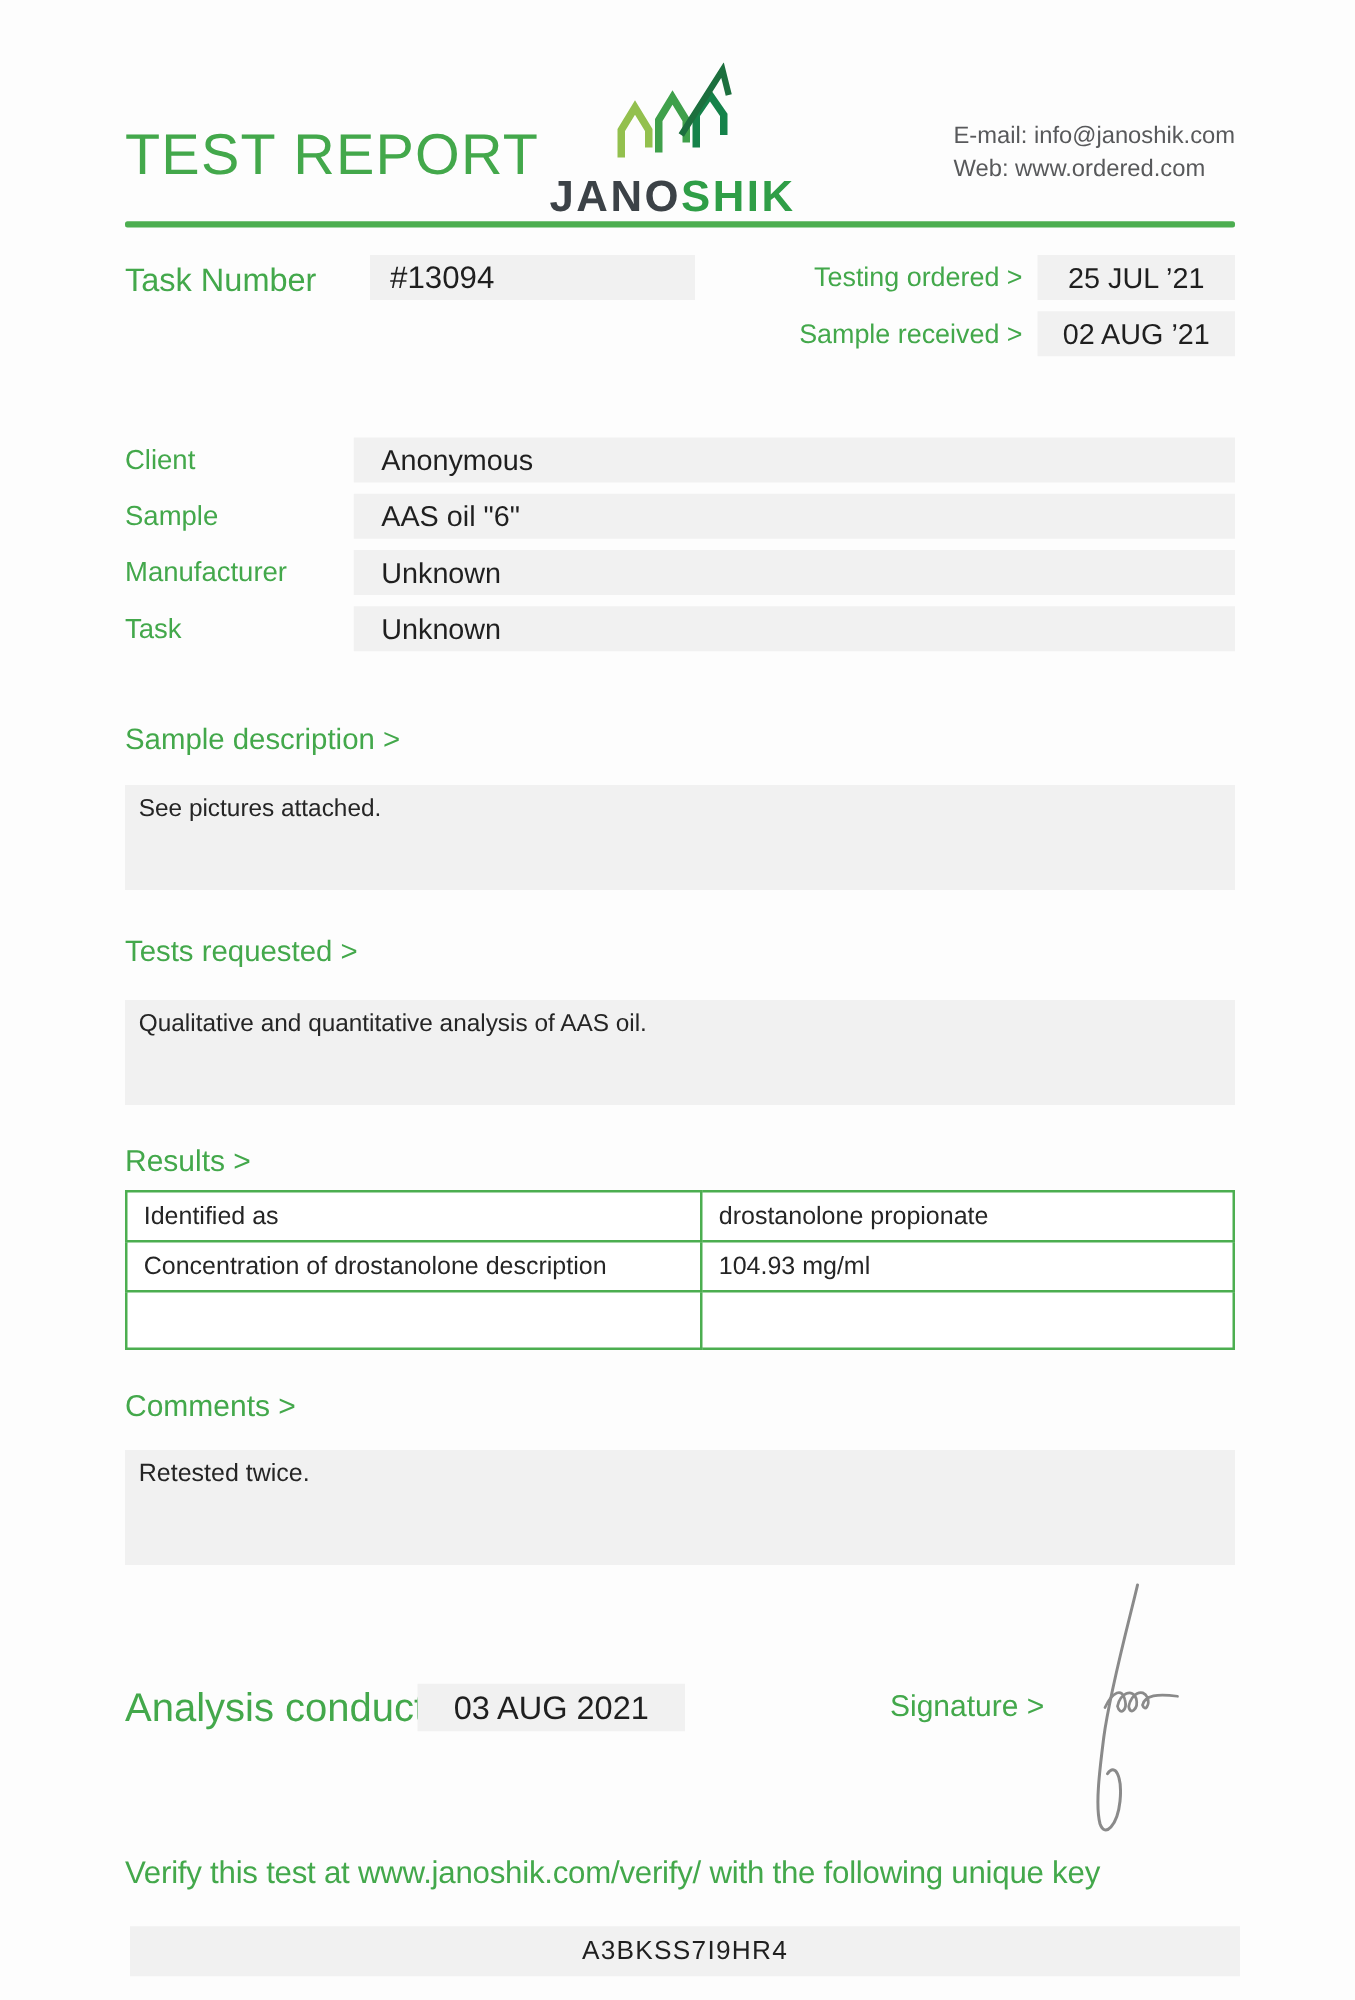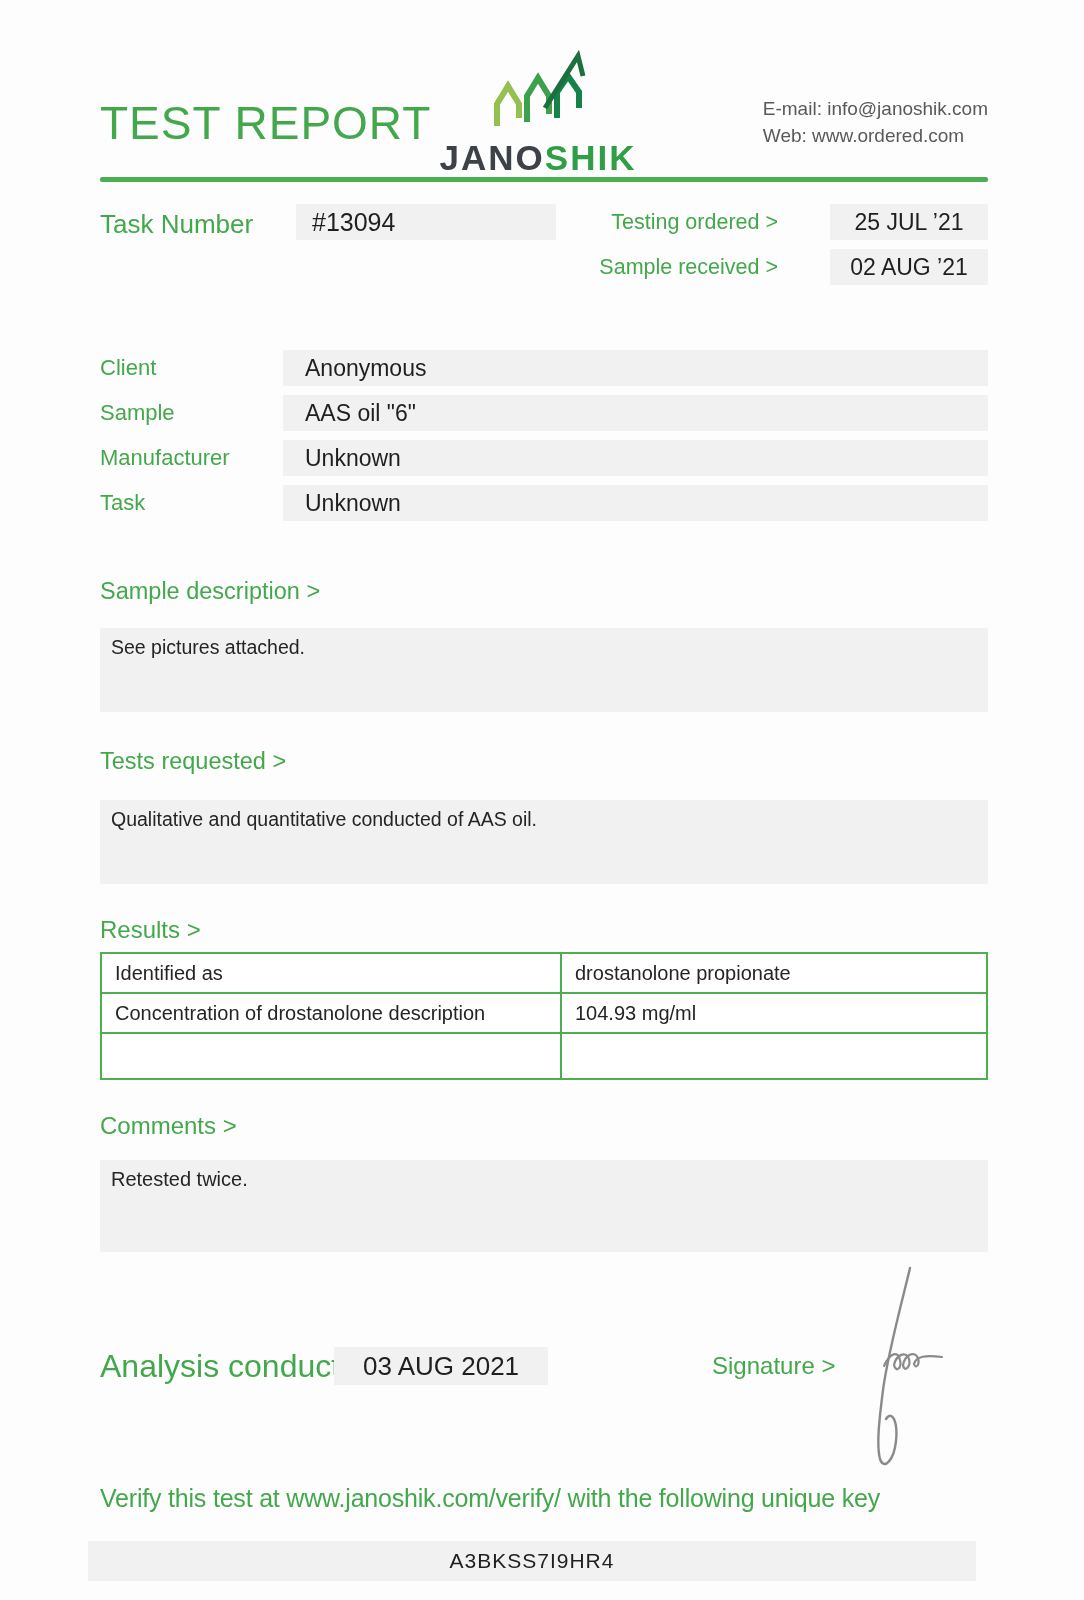--- a/index.html
+++ b/index.html
@@ -26,21 +26,21 @@
   .logo-icon{display:block;margin:0 auto;}
   .logo-text{font-size:35px;font-weight:bold;letter-spacing:2px;margin-top:2px;}
   .logo-jano{color:var(--logo-dark);}
   .logo-shik{color:var(--logo-green);}
   .contact{right:96px;top:95px;text-align:left;font-size:19px;line-height:27px;color:var(--contact-gray);}
   .rule{left:100px;top:177px;width:888px;height:5px;background:var(--rule-green);border-radius:2px;}
 
   
   .task-label{left:100px;top:206px;font-size:26px;color:var(--accent-green);line-height:36px;}
   .task-box{left:296px;top:204px;width:260px;height:36px;line-height:36px;padding-left:16px;font-size:25px;box-sizing:border-box;}
-  .meta-right-row{left:560px;width:428px;height:36px;display:flex;align-items:center;gap:40px;}
+  .meta-right-row{left:560px;width:428px;height:36px;display:flex;align-items:center;}
   .meta-right-row .mlabel{flex:1;text-align:right;font-size:21.5px;color:var(--accent-green);padding-right:12px;}
   .meta-right-row .mval{width:158px;height:36px;line-height:36px;text-align:center;font-size:23px;}
   .mrow1{top:204px;} .mrow2{top:249px;}
 
   
   .drow-label{left:100px;font-size:22px;color:var(--accent-green);line-height:36px;}
   .drow-box{left:283px;width:705px;height:36px;line-height:36px;padding-left:22px;font-size:23px;box-sizing:border-box;}
 
   
   .sec-head{left:100px;font-size:23.5px;color:var(--accent-green);}
@@ -58,21 +58,21 @@
   }
   .results-table .c1{width:445px;}
   .results-table .empty-row td{height:44px;}
 
   
   .ana-label{left:100px;top:1347px;font-size:32px;color:var(--accent-green);line-height:38px;}
   .ana-box{left:334px;top:1347px;width:214px;height:38px;line-height:38px;text-align:center;font-size:26px;}
   .sig-label{left:712px;top:1347px;font-size:24px;color:var(--accent-green);line-height:38px;}
   .sig-svg{left:846px;top:1260px;}
   .verify{left:100px;top:1484px;width:888px;font-size:25px;letter-spacing:-0.2px;white-space:nowrap;color:var(--accent-green);}
-  .key-box{left:88px;top:1541px;width:888px;height:40px;line-height:40px;text-align:center;font-size:21px;letter-spacing:1px;}
+  .key-box{left:104px;top:1541px;width:888px;height:40px;line-height:40px;text-align:center;font-size:21px;letter-spacing:1px;}
 </style>
 </head>
 <body>
 
 <div class="page">
 
   <div class="abs title">TEST REPORT</div>
 
   <div class="abs logo-wrap">
     <svg class="logo-icon" width="118" height="86" viewBox="0 0 118 86">
@@ -115,21 +115,21 @@
   <div class="abs drow-label" style="top:485px">Task</div>
   <div class="abs drow-box box" style="top:485px">Unknown</div>
 
   <div class="abs sec-head sd-head">Sample description &gt;</div>
   <div class="abs sec-box sd-box box">
     <span>See pictures attached.</span>
   </div>
 
   <div class="abs sec-head tr-head">Tests requested &gt;</div>
   <div class="abs sec-box tr-box box">
-    <span>Qualitative and quantitative conducted of AAS oil.</span>
+    <span>Qualitative and quantitative analysis of AAS oil.</span>
   </div>
 
   <div class="abs sec-head res-head">Results &gt;</div>
   <table class="abs results-table">
     <tbody>
       <tr>
         <td class="c1">Identified as</td>
         <td>drostanolone propionate</td>
       </tr>
       <tr>

